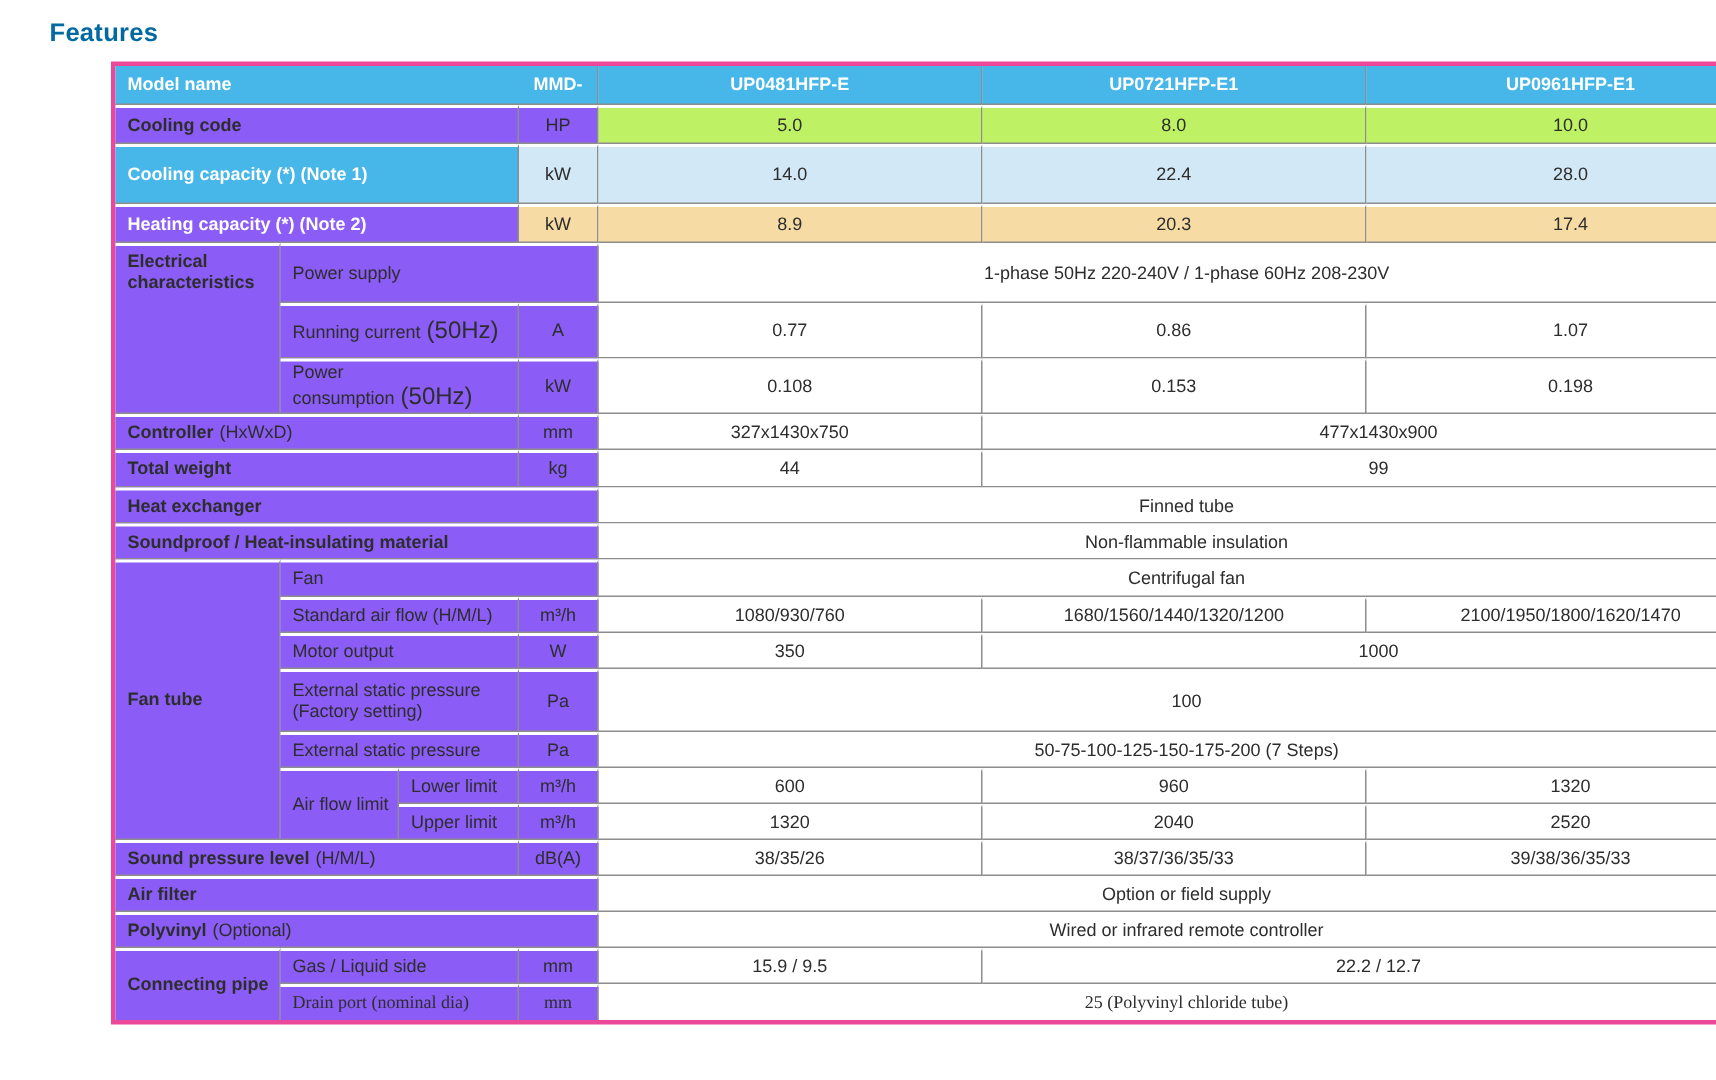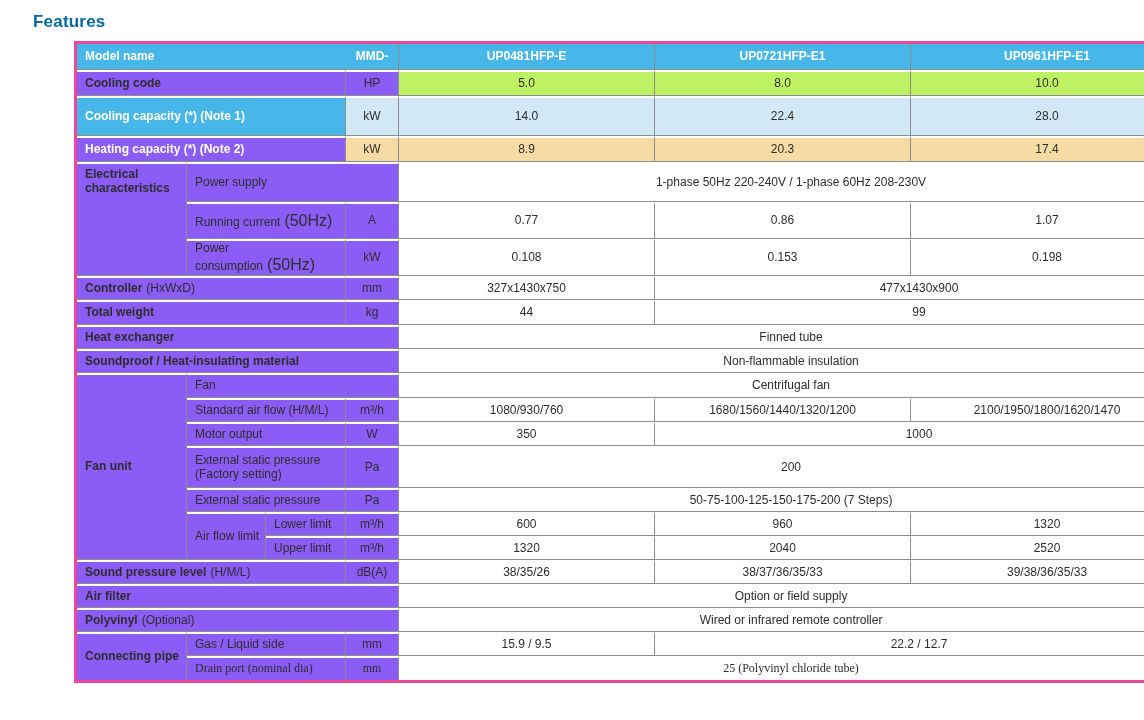--- a/index.html
+++ b/index.html
@@ -136,21 +136,21 @@
           <td colspan="4" class="gray l b"><span>Heat exchanger</span></td>
           <td colspan="3"><span>Finned tube</span></td>
         </tr>
 
         <tr style="height:24px">
           <td colspan="4" class="gray l b"><span>Soundproof / Heat-insulating material</span></td>
           <td colspan="3"><span>Non-flammable insulation</span></td>
         </tr>
 
         <tr style="height:25px">
-          <td rowspan="7" class="gray l b"><span>Fan unit</span></td>
+          <td rowspan="7" class="gray l b"><span>Fan tube</span></td>
           <td colspan="3" class="gray l"><span>Fan</span></td>
           <td colspan="3"><span>Centrifugal fan</span></td>
         </tr>
 
         <tr style="height:24px">
           <td colspan="2" class="gray l"><span>Standard air flow (H/M/L)</span></td>
           <td class="gray"><span>m³/h</span></td>
           <td><span>1080/930/760</span></td>
           <td><span>1680/1560/1440/1320/1200</span></td>
           <td><span>2100/1950/1800/1620/1470</span></td>
@@ -159,21 +159,21 @@
         <tr style="height:24px">
           <td colspan="2" class="gray l"><span>Motor output</span></td>
           <td class="gray"><span>W</span></td>
           <td><span>350</span></td>
           <td colspan="2"><span>1000</span></td>
         </tr>
 
         <tr style="height:42px">
           <td colspan="2" class="gray l"><span>External static pressure (Factory setting)</span></td>
           <td class="gray"><span>Pa</span></td>
-          <td colspan="3"><span>200</span></td>
+          <td colspan="3"><span>100</span></td>
         </tr>
 
         <tr style="height:24px">
           <td colspan="2" class="gray l"><span>External static pressure</span></td>
           <td class="gray"><span>Pa</span></td>
           <td colspan="3"><span>50-75-100-125-150-175-200 (7 Steps)</span></td>
         </tr>
 
         <tr style="height:24px">
           <td rowspan="2" class="gray l"><span>Air flow limit</span></td>

